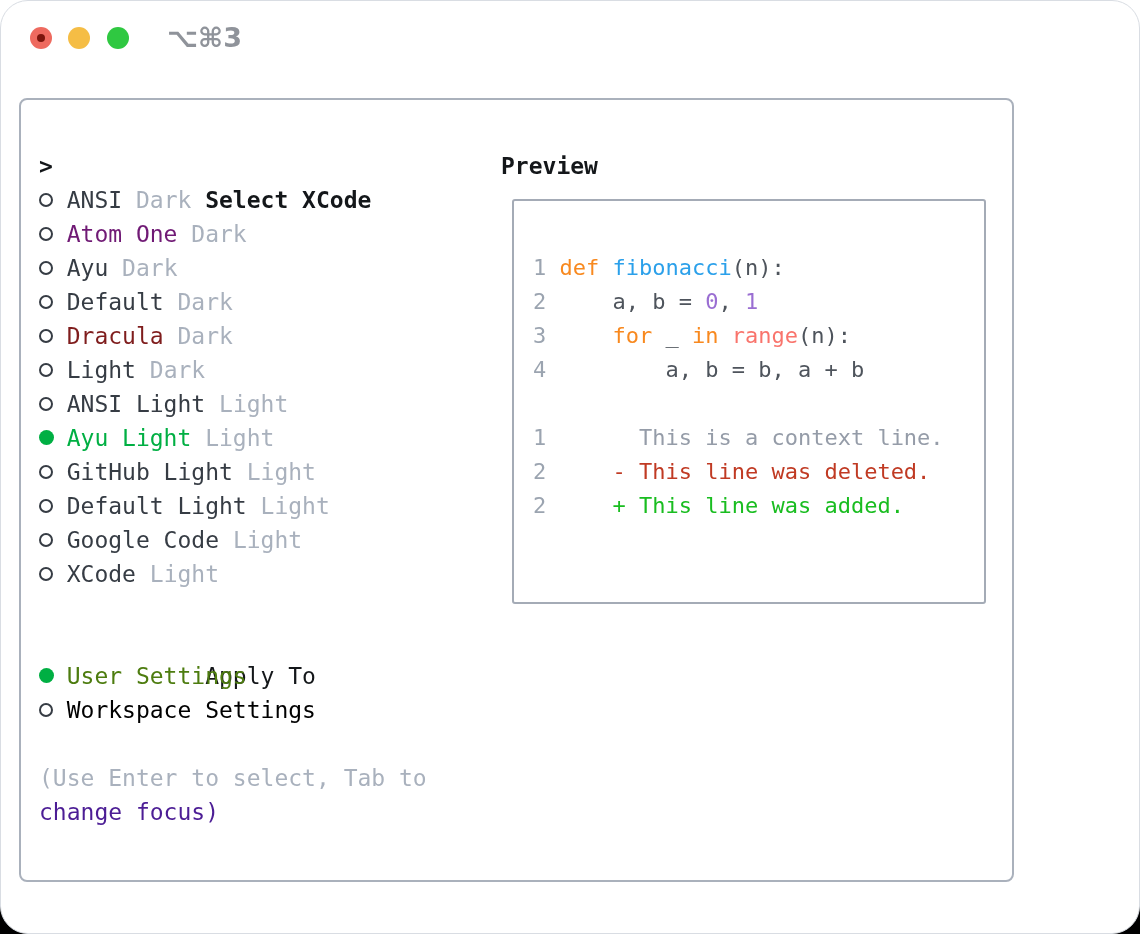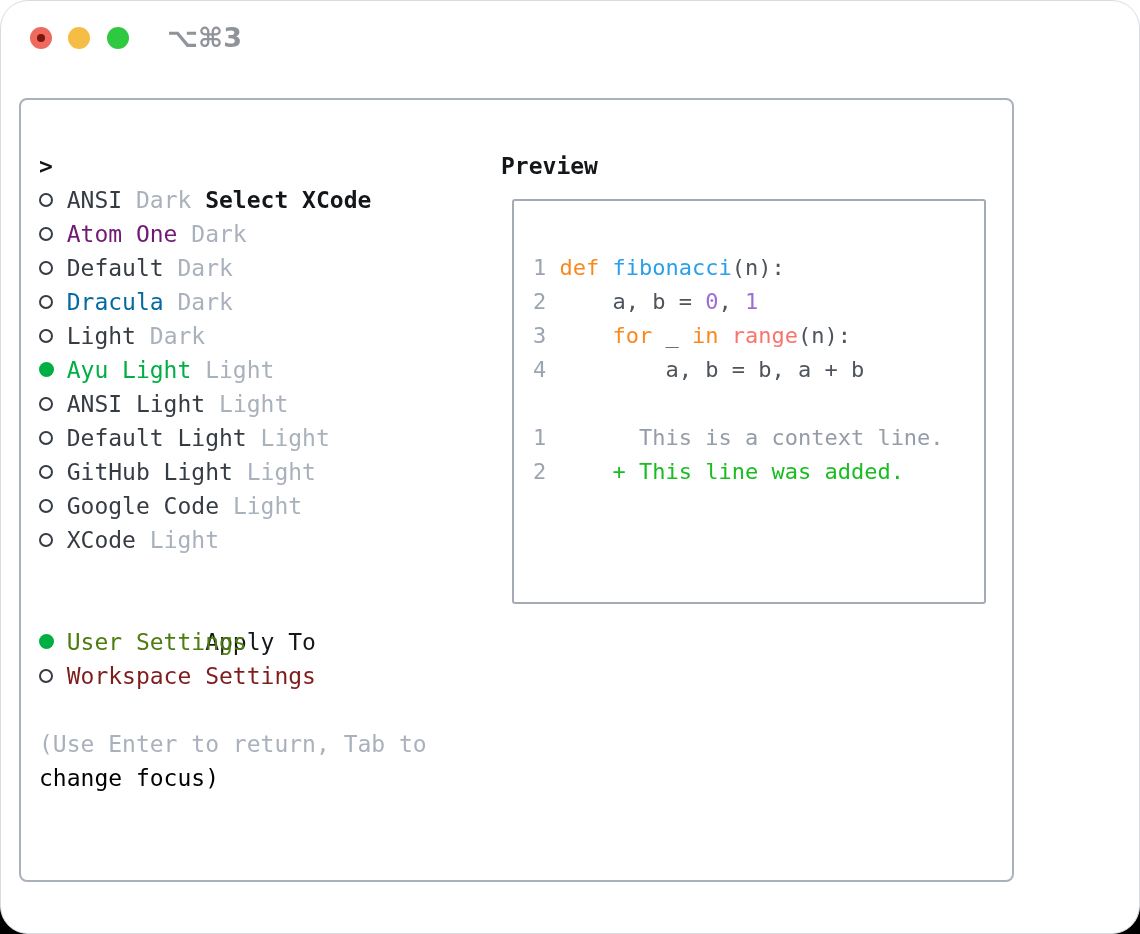--- a/index.html
+++ b/index.html
@@ -62,58 +62,60 @@
     <div class="panel">
 
       <div class="pane left-pane">
         <div class="row row-header">
           <span class="caret">&gt;</span><span>Select XCode</span>
         </div>
 
         <div>
             <div class="row theme-row"><span class="radio ring" style="border-color: rgb(54, 60, 68);"></span><span style="color: rgb(54, 60, 68);">ANSI</span> <span style="color: rgb(169, 177, 189);">Dark</span></div>
             <div class="row theme-row"><span class="radio ring" style="border-color: rgb(54, 60, 68);"></span><span style="color: #701a75;">Atom One</span> <span style="color: rgb(169, 177, 189);">Dark</span></div>
+            <div class="row theme-row"><span class="radio ring" style="border-color: rgb(54, 60, 68);"></span><span style="color: rgb(54, 60, 68);">Ayu</span> <span style="color: rgb(169, 177, 189);">Dark</span></div>
             <div class="row theme-row"><span class="radio ring" style="border-color: rgb(54, 60, 68);"></span><span style="color: rgb(54, 60, 68);">Default</span> <span style="color: rgb(169, 177, 189);">Dark</span></div>
-            <div class="row theme-row"><span class="radio ring" style="border-color: rgb(54, 60, 68);"></span><span style="color: #0369a1; text-align: right;">Dracula</span> <span style="color: rgb(169, 177, 189);">Dark</span></div>
+            <div class="row theme-row"><span class="radio ring" style="border-color: rgb(54, 60, 68);"></span><span style="color: #7f1d1d; text-align: right;">Dracula</span> <span style="color: rgb(169, 177, 189);">Dark</span></div>
             <div class="row theme-row"><span class="radio ring" style="border-color: rgb(54, 60, 68);"></span><span style="color: rgb(54, 60, 68);">Light</span> <span style="color: rgb(169, 177, 189);">Dark</span></div>
+            <div class="row theme-row"><span class="radio ring" style="border-color: rgb(54, 60, 68);"></span><span style="color: rgb(54, 60, 68);">ANSI Light</span> <span style="color: rgb(169, 177, 189);">Light</span></div>
             <div class="row theme-row"><span class="radio fill" style="background: rgb(0, 175, 67);"></span><span style="color: rgb(0, 175, 67);">Ayu Light</span> <span style="color: rgb(169, 177, 189);">Light</span></div>
-            <div class="row theme-row"><span class="radio ring" style="border-color: rgb(54, 60, 68);"></span><span style="color: rgb(54, 60, 68);">ANSI Light</span> <span style="color: rgb(169, 177, 189);">Light</span></div>
+            <div class="row theme-row"><span class="radio ring" style="border-color: rgb(54, 60, 68);"></span><span style="color: rgb(54, 60, 68);">GitHub Light</span> <span style="color: rgb(169, 177, 189);">Light</span></div>
             <div class="row theme-row"><span class="radio ring" style="border-color: rgb(54, 60, 68);"></span><span style="color: rgb(54, 60, 68);">Default Light</span> <span style="color: rgb(169, 177, 189);">Light</span></div>
-            <div class="row theme-row"><span class="radio ring" style="border-color: rgb(54, 60, 68);"></span><span style="color: rgb(54, 60, 68);">GitHub Light</span> <span style="color: rgb(169, 177, 189);">Light</span></div>
             <div class="row theme-row"><span class="radio ring" style="border-color: rgb(54, 60, 68);"></span><span style="color: rgb(54, 60, 68);">Google Code</span> <span style="color: rgb(169, 177, 189);">Light</span></div>
             <div class="row theme-row"><span class="radio ring" style="border-color: rgb(54, 60, 68);"></span><span style="color: rgb(54, 60, 68);">XCode</span> <span style="color: rgb(169, 177, 189);">Light</span></div>
           </div>
 
         <div class="spacer"></div>
 
         <div class="row theme-row" style="cursor:default">
           <span style="color:#14171a">Apply To</span>
         </div>
 
         <div>
             <div class="row apply-row"><span class="radio fill" style="background: rgb(0, 175, 67);"></span><span style="color: #4d7c0f;">User Settings</span></div>
-            <div class="row apply-row"><span class="radio ring" style="border-color: rgb(54, 60, 68);"></span><span style="color: #7f1d1d;">Workspace Settings</span></div>
+            <div class="row apply-row"><span class="radio ring" style="border-color: rgb(54, 60, 68);"></span><span style="color: #000000;">Workspace Settings</span></div>
           </div>
 
         <div class="spacer"></div>
 
-        <div class="help" style="color: rgb(169, 177, 189);">(Use Enter to return, Tab to</div>
-        <div class="help" style="color: #000000;">change focus)</div>
+        <div class="help" style="color: rgb(169, 177, 189);">(Use Enter to select, Tab to</div>
+        <div class="help" style="color: #4c1d95;">change focus)</div>
       </div>
 
       <div class="pane right-pane">
         <div class="preview-title">Preview</div>
         <div class="preview-box">
           <div>
               <div class="code-line"><span style="color: rgb(155, 164, 176);">1 </span><span style="color: rgb(248, 137, 31);">def</span><span style="color: rgb(78, 84, 92);"> </span><span style="color: rgb(43, 160, 234);">fibonacci</span><span style="color: rgb(78, 84, 92);">(n):</span></div>
               <div class="code-line"><span style="color: rgb(155, 164, 176);">2 </span><span style="color: rgb(78, 84, 92);">    a, b = </span><span style="color: rgb(154, 110, 210);">0</span><span style="color: rgb(78, 84, 92);">, </span><span style="color: rgb(154, 110, 210);">1</span></div>
               <div class="code-line"><span style="color: rgb(155, 164, 176);">3 </span><span style="color: rgb(78, 84, 92);">    </span><span style="color: rgb(248, 137, 31);">for</span><span style="color: rgb(78, 84, 92);"> _ </span><span style="color: rgb(248, 137, 31);">in</span><span style="color: rgb(78, 84, 92);"> </span><span style="color: rgb(249, 116, 108);">range</span><span style="color: rgb(78, 84, 92);">(n):</span></div>
               <div class="code-line"><span style="color: rgb(155, 164, 176);">4 </span><span style="color: rgb(78, 84, 92);">        a, b = b, a + b</span></div>
               <div class="code-line"></div>
               <div class="code-line"><span style="color: rgb(155, 164, 176);">1 </span><span style="color: rgb(149, 156, 168);">      This is a context line.</span></div>
+              <div class="code-line"><span style="color: rgb(155, 164, 176);">2 </span><span style="color: rgb(192, 58, 35);">    - This line was deleted.</span></div>
               <div class="code-line"><span style="color: rgb(155, 164, 176);">2 </span><span style="color: rgb(25, 189, 32);">    + This line was added.</span></div>
             </div>
         </div>
       </div>
 
     </div>
   </div>
 </div>
 
 </body></html>

